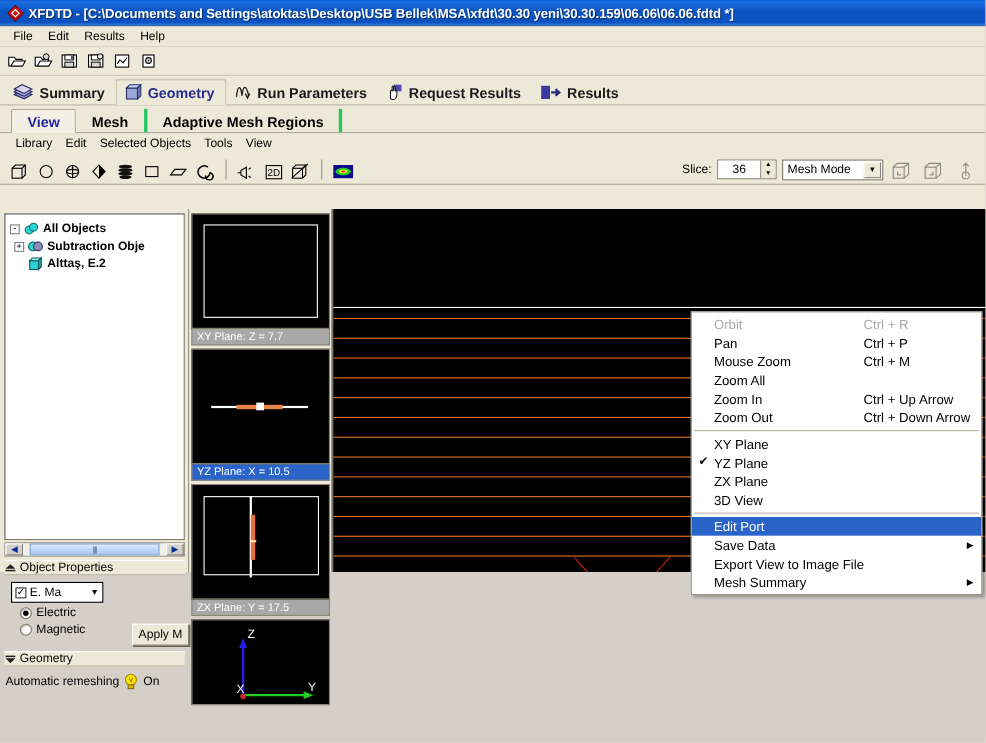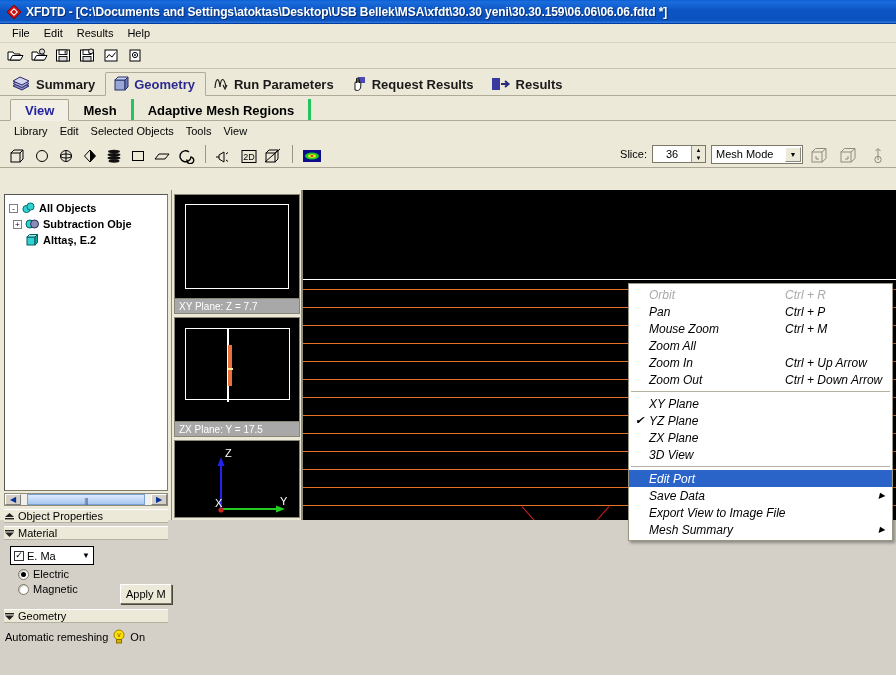--- a/index.html
+++ b/index.html
@@ -374,21 +374,20 @@
   .ctxmenu {
     position:absolute;
     left: 628px; top: 283px;
     width: 265px;
     background:#fff;
     border:1px solid #9a9684;
     box-shadow: 2px 2px 3px rgba(0,0,0,0.35);
     font-size:12px;
     padding: 2px 0 2px 0;
     z-index: 50;
-    font-style: italic;
   }
   .cmi {
     height: 17px;
     display:flex; align-items:center;
     padding-left: 20px;
     position:relative;
     color:#000;
     white-space:nowrap;
   }
   .cmi.disabled { color:#a9a9a9; }
@@ -716,29 +715,20 @@
       <div class="collapsebar">
         <span class="caret">
           <svg width="11" height="9" viewBox="0 0 11 9">
               <polygon points="5.5,1 10,5 1,5" fill="#222"></polygon>
               <rect x="1" y="6" width="9" height="1.4" fill="#222"></rect>
             </svg>
         </span>
         <span>Object Properties</span>
       </div>
 
-      <div class="collapsebar">
-        <span class="caret">
-          <svg width="11" height="9" viewBox="0 0 11 9">
-              <rect x="1" y="1" width="9" height="1.4" fill="#222"></rect>
-              <polygon points="1,3.5 10,3.5 5.5,8" fill="#222"></polygon>
-            </svg>
-        </span>
-        <span>Material</span>
-      </div>
 
       <div class="proppanel">
         <div class="matbox">
           <div class="matcombo">
             <span class="chk">✓</span>
             <span>E. Ma</span>
             <span class="dd">▼</span>
           </div>
           <div class="radiorow">
             <span class="radio on"></span>
@@ -777,20 +767,28 @@
 
     <div class="thumbcol">
 
       <div class="thumb">
         <div class="thumbimg">
           <div style="position:absolute;left:10px;top:9px;right:10px;bottom:9px;border:1px solid #fff;"></div>
         </div>
         <div class="thumbcap">XY Plane: Z = 7.7</div>
       </div>
 
+      <div class="thumb">
+        <div class="thumbimg">
+          <div style="position:absolute;left:17px;top:51px;width:88px;height:2px;background:#fff;"></div>
+          <div style="position:absolute;left:40px;top:50px;width:42px;height:4px;background:#e8834a;"></div>
+          <div style="position:absolute;left:58px;top:48px;width:7px;height:7px;background:#fff;"></div>
+        </div>
+        <div class="thumbcap sel">YZ Plane: X = 10.5</div>
+      </div>
 
       <div class="thumb">
         <div class="thumbimg">
           <div style="position:absolute;left:10px;top:10px;width:105px;height:72px;border:1.5px solid #fff;"></div>
           <div style="position:absolute;left:52px;top:10px;width:1.5px;height:74px;background:#fff;"></div>
           <div style="position:absolute;left:53px;top:27px;width:4px;height:41px;background:#e8703a;"></div>
           <div style="position:absolute;left:52.5px;top:50px;width:5px;height:2px;background:#ffe9a0;"></div>
         </div>
         <div class="thumbcap">ZX Plane: Y = 17.5</div>
       </div>

